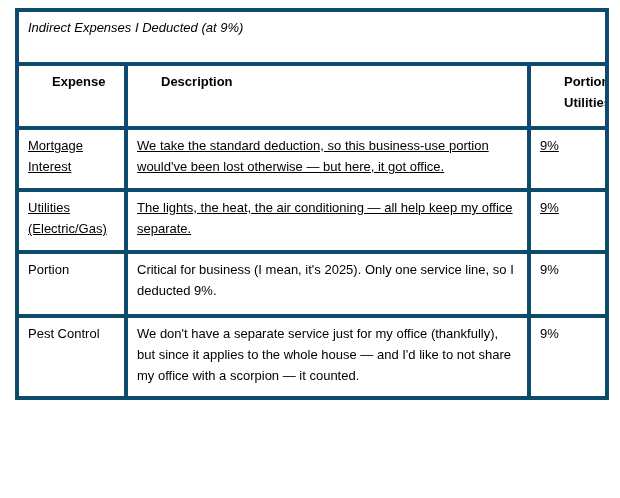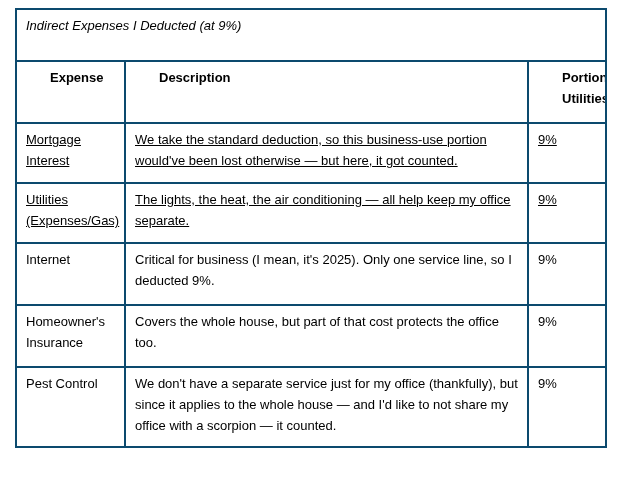--- a/index.html
+++ b/index.html
@@ -19,21 +19,21 @@
     position: absolute;
     left: 15px;
     top: 8px;
     width: 590px;
     border-collapse: collapse;
     table-layout: fixed;
     border: 2px solid #000000;
     background: #ffffff;
   }
   table.expenses td, table.expenses th {
-    border: 2px solid #0c4a6e;
+    border: 4px solid #0c4a6e;
     vertical-align: top;
     padding: 5px 8px 5px 9px;
     font-size: 13px;
     line-height: 21px;
     text-align: left;
     font-weight: normal;
     overflow: hidden;
   }
   td.title-cell {
     text-align: center;
@@ -76,42 +76,37 @@
       <td class="title-cell" colspan="3">Indirect Expenses I Deducted (at 9%)</td>
     </tr>
     <tr class="header-row">
       <th>Expense</th>
       <th>Description</th>
       <th class="col-portion-header">Portion Utilities</th>
     </tr>
 
     <tr class="row-h50">
       <td>Mortgage Interest</td>
-      <td>We take the standard deduction, so this business-use portion would've been lost otherwise — but here, it got counted.</td>
+      <td>We take the standard deduction, so this business-use portion would've been lost otherwise — but here, it got office.</td>
       <td class="portion-cell">9%</td>
     </tr>
 
 
     <tr class="row-h50">
-      <td>Utilities (Expenses/Gas)</td>
+      <td>Utilities (Electric/Gas)</td>
       <td>The lights, the heat, the air conditioning — all help keep my office separate.</td>
       <td class="portion-cell">9%</td>
     </tr>
 
     <tr class="row-h52">
-      <td>Internet</td>
+      <td>Portion</td>
       <td>Critical for business (I mean, it's 2025). Only one service line, so I deducted 9%.</td>
       <td class="portion-cell">9%</td>
     </tr>
 
-    <tr class="row-h52">
-      <td>Homeowner's Insurance</td>
-      <td>Covers the whole house, but part of that cost protects the office too.</td>
-      <td class="portion-cell">9%</td>
-    </tr>
 
     <tr class="row-h70">
       <td>Pest Control</td>
       <td>We don't have a separate service just for my office (thankfully), but since it applies to the whole house — and I'd like to not share my office with a scorpion — it counted.</td>
       <td class="portion-cell">9%</td>
     </tr>
 
   </tbody>
 </table>
 

